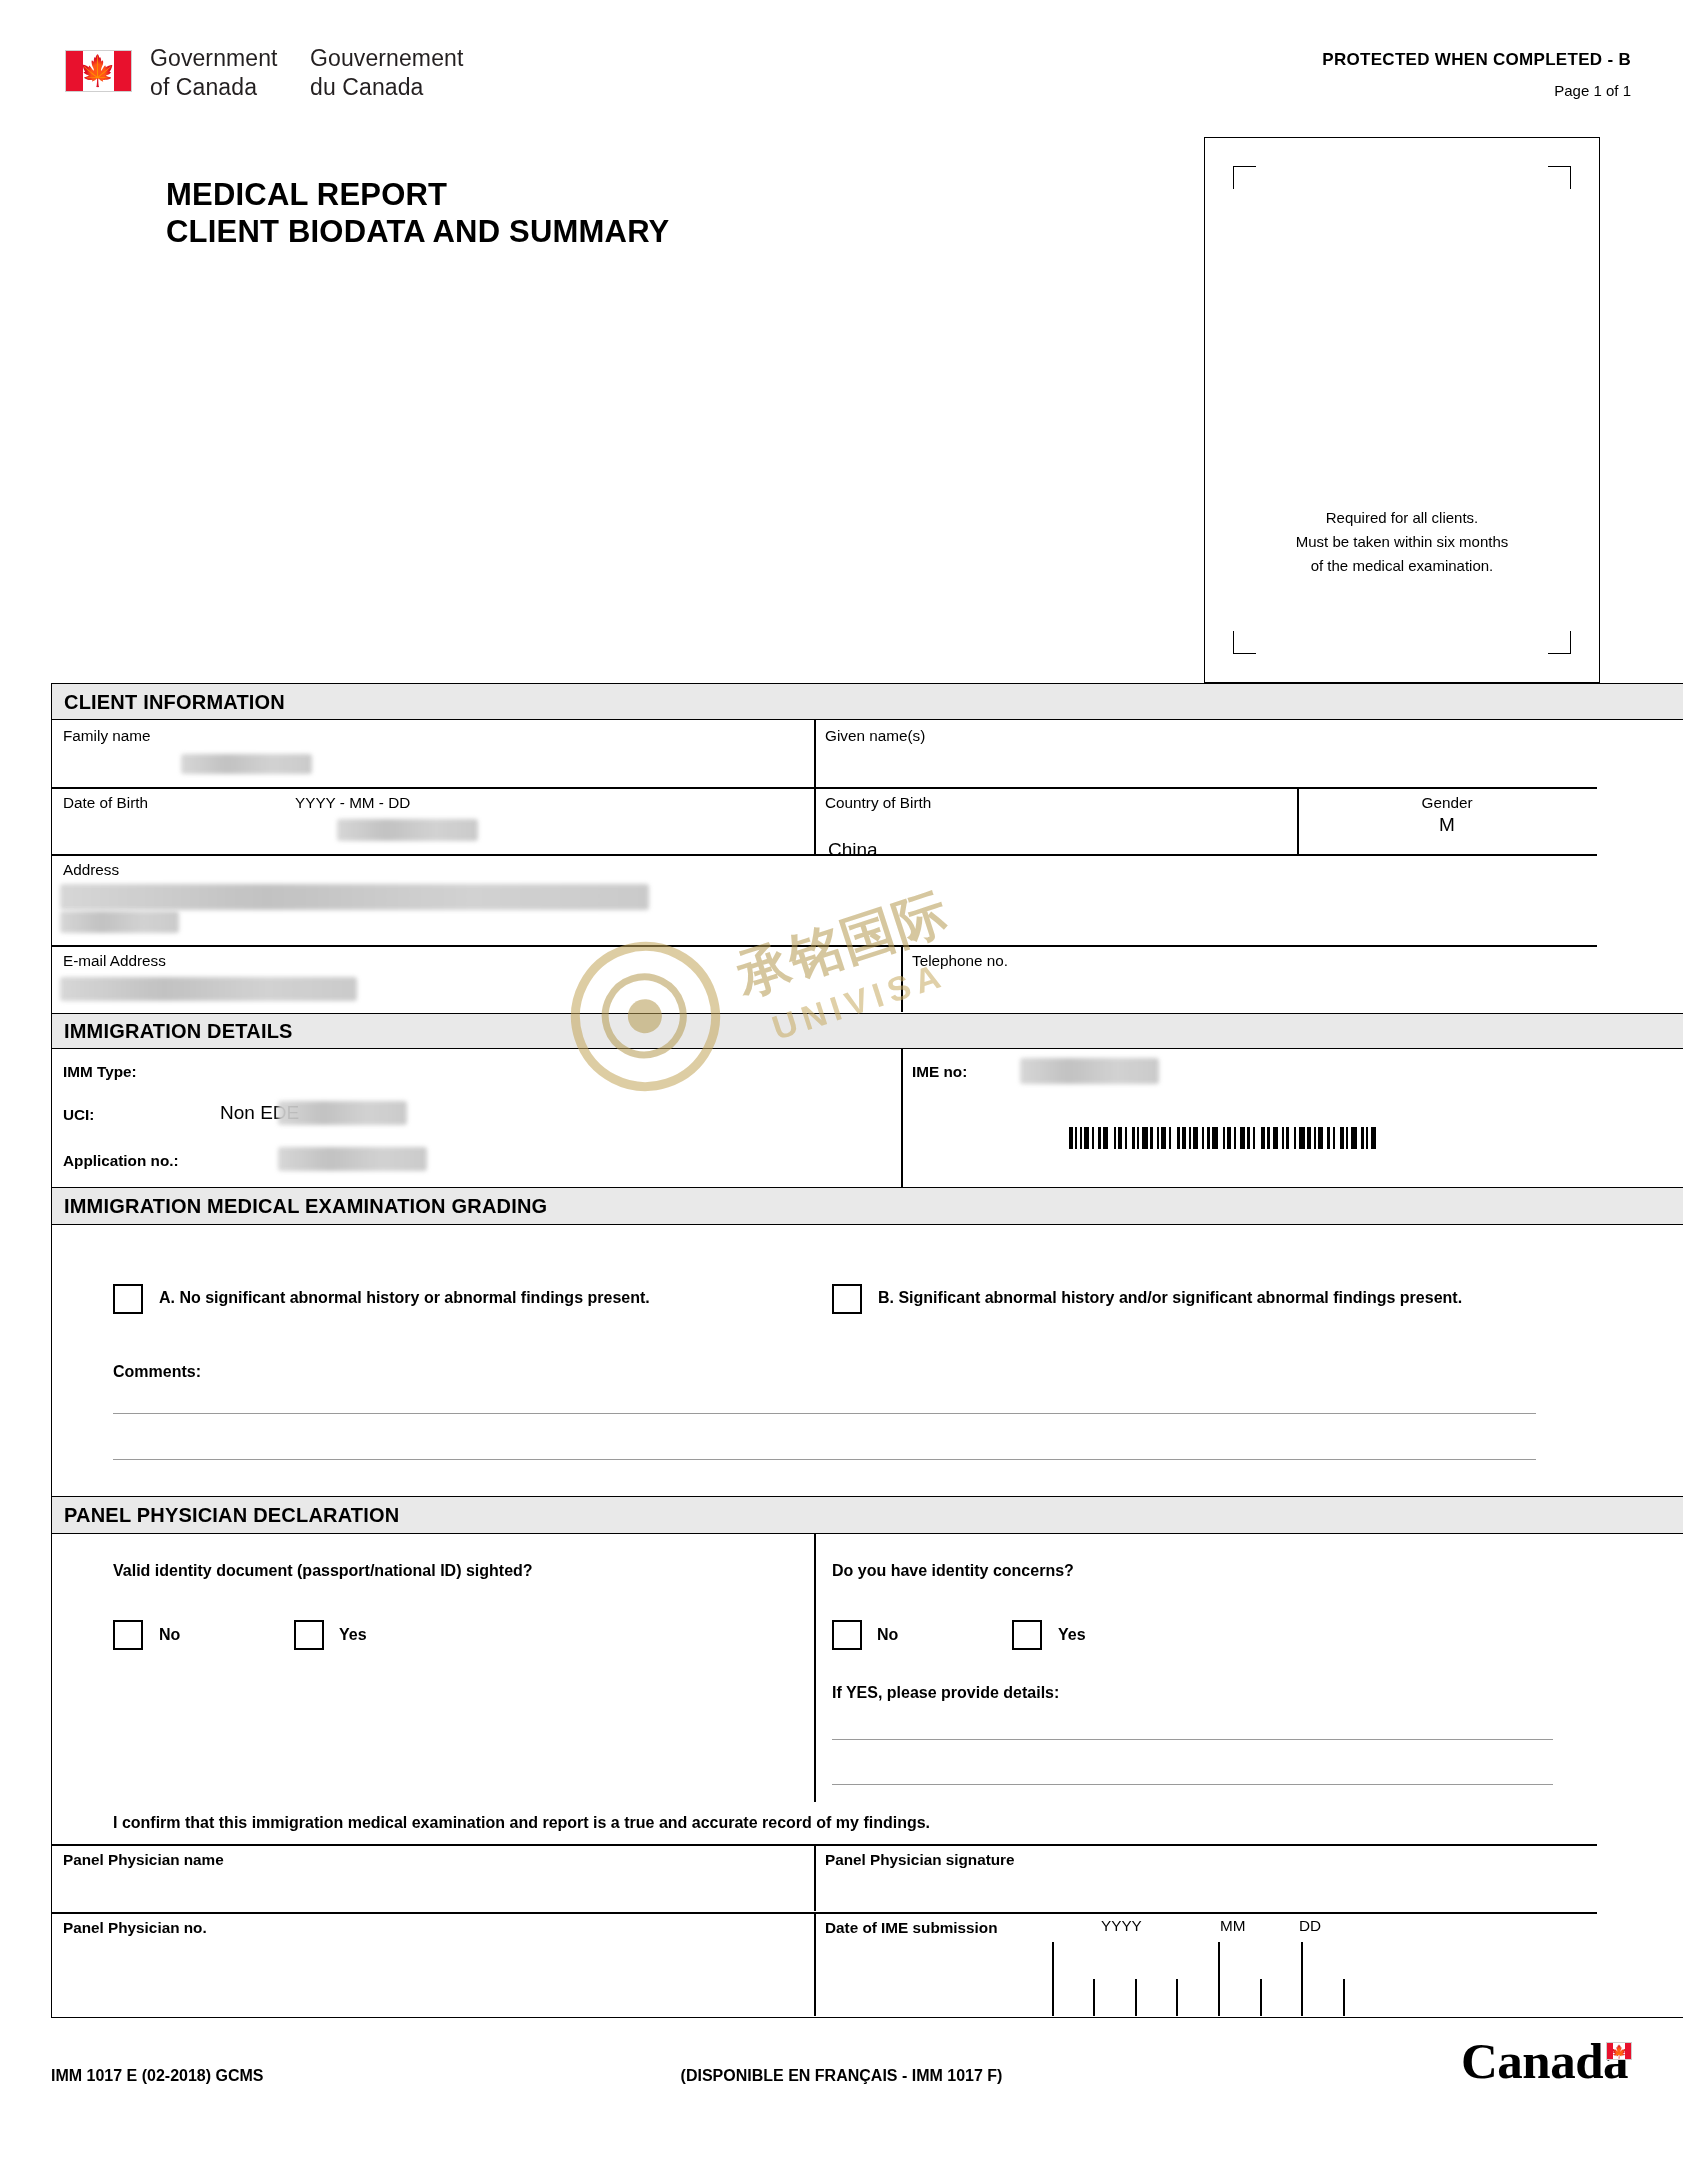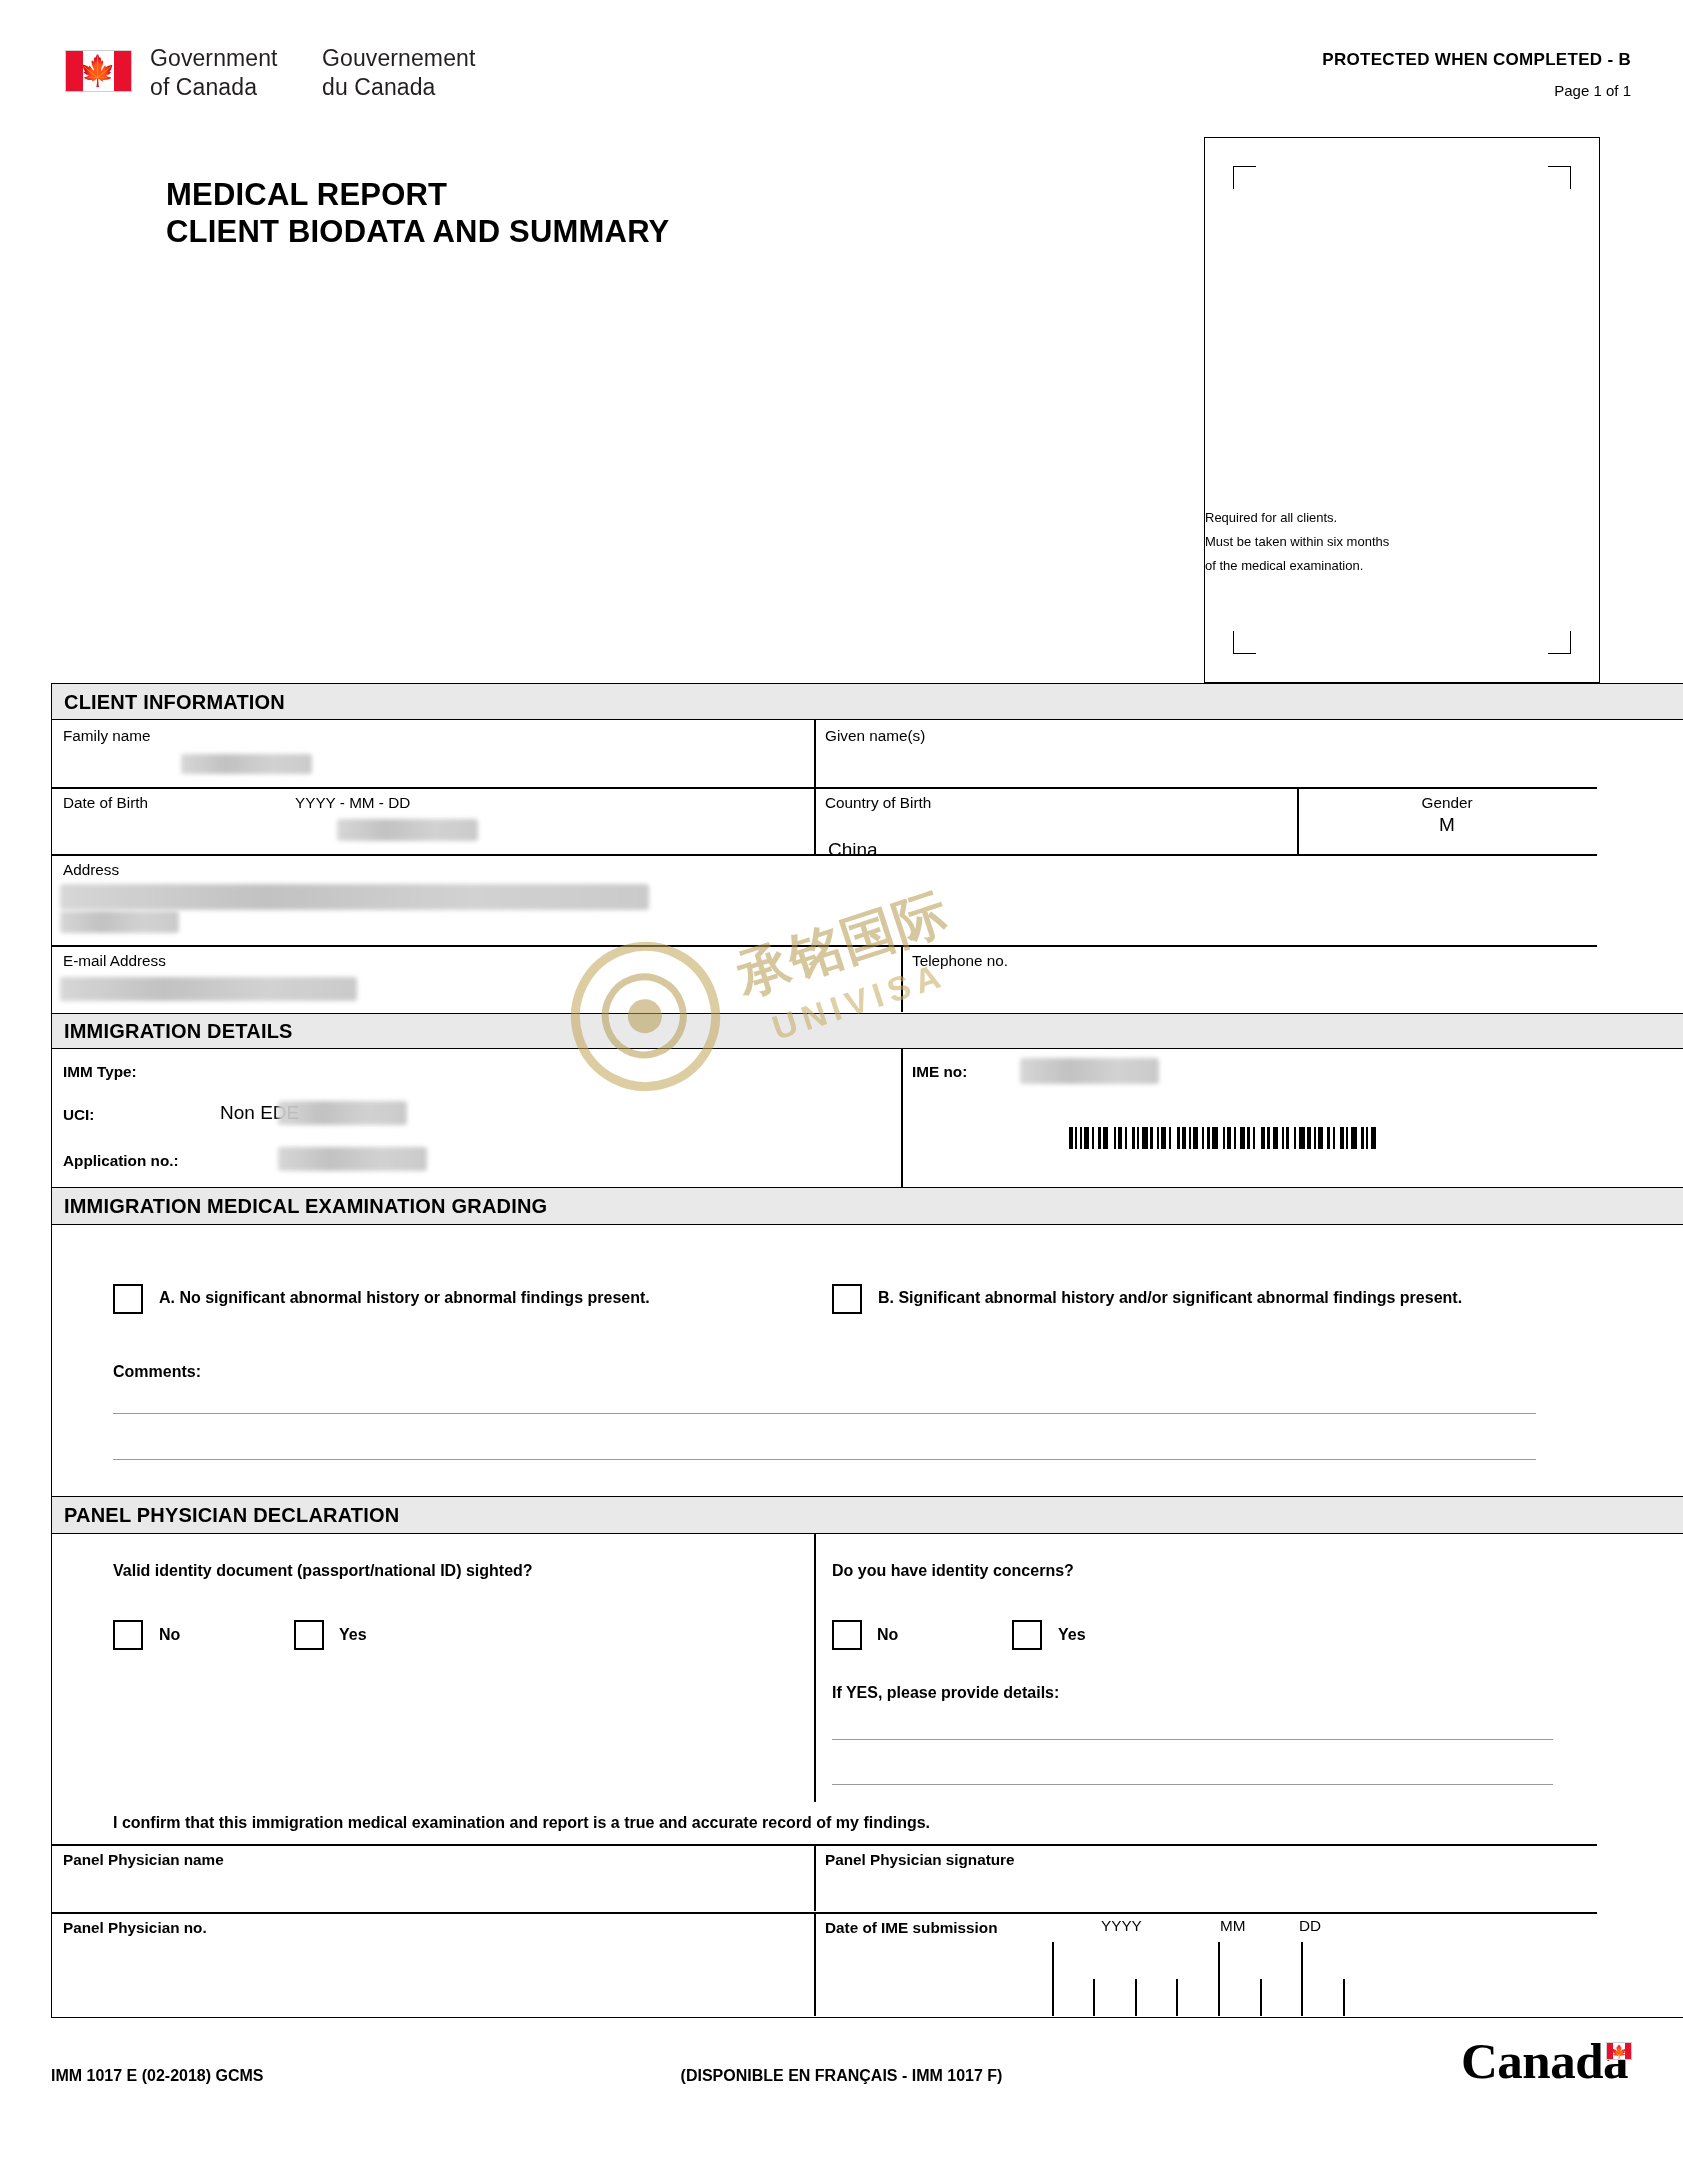--- a/index.html
+++ b/index.html
@@ -39,21 +39,21 @@
     color:#e8112d;
     font-size:30px; line-height:30px;
   }
   .wordmark {
     position:absolute; left:99px; top:0px;
     font-size:23px; line-height:29px;
     color:#231f20;
     letter-spacing:0.1px;
   }
   .wordmark .col { display:inline-block; vertical-align:top; }
-  .wordmark .col2 { margin-left:38px; }
+  .wordmark .col2 { margin-left:26px; }
   .protected {
     position:absolute; right:0; top:6px;
     font-size:17px; font-weight:bold; letter-spacing:0.3px;
   }
   .pageno {
     position:absolute; right:0; top:38px;
     font-size:15px;
   }
 
   
@@ -72,21 +72,21 @@
   }
   .photobox .ct {
     position:absolute; width:22px; height:22px;
   }
   .photobox .ct.tl { left:28px; top:28px; border-left:1.5px solid #000; border-top:1.5px solid #000; }
   .photobox .ct.tr { right:28px; top:28px; border-right:1.5px solid #000; border-top:1.5px solid #000; }
   .photobox .ct.bl { left:28px; bottom:28px; border-left:1.5px solid #000; border-bottom:1.5px solid #000; }
   .photobox .ct.br { right:28px; bottom:28px; border-right:1.5px solid #000; border-bottom:1.5px solid #000; }
   .photobox .note {
     position:absolute; left:0; right:0; top:368px;
-    text-align:left; font-size:13px; line-height:24px;
+    text-align:center; font-size:15px; line-height:24px;
   }
 
   
   .frame {
     position:absolute; left:51px; top:683px;
     width:1640px; height:1335px;
     border:1.5px solid #000;
     box-sizing:border-box;
   }
   .bandrow {

